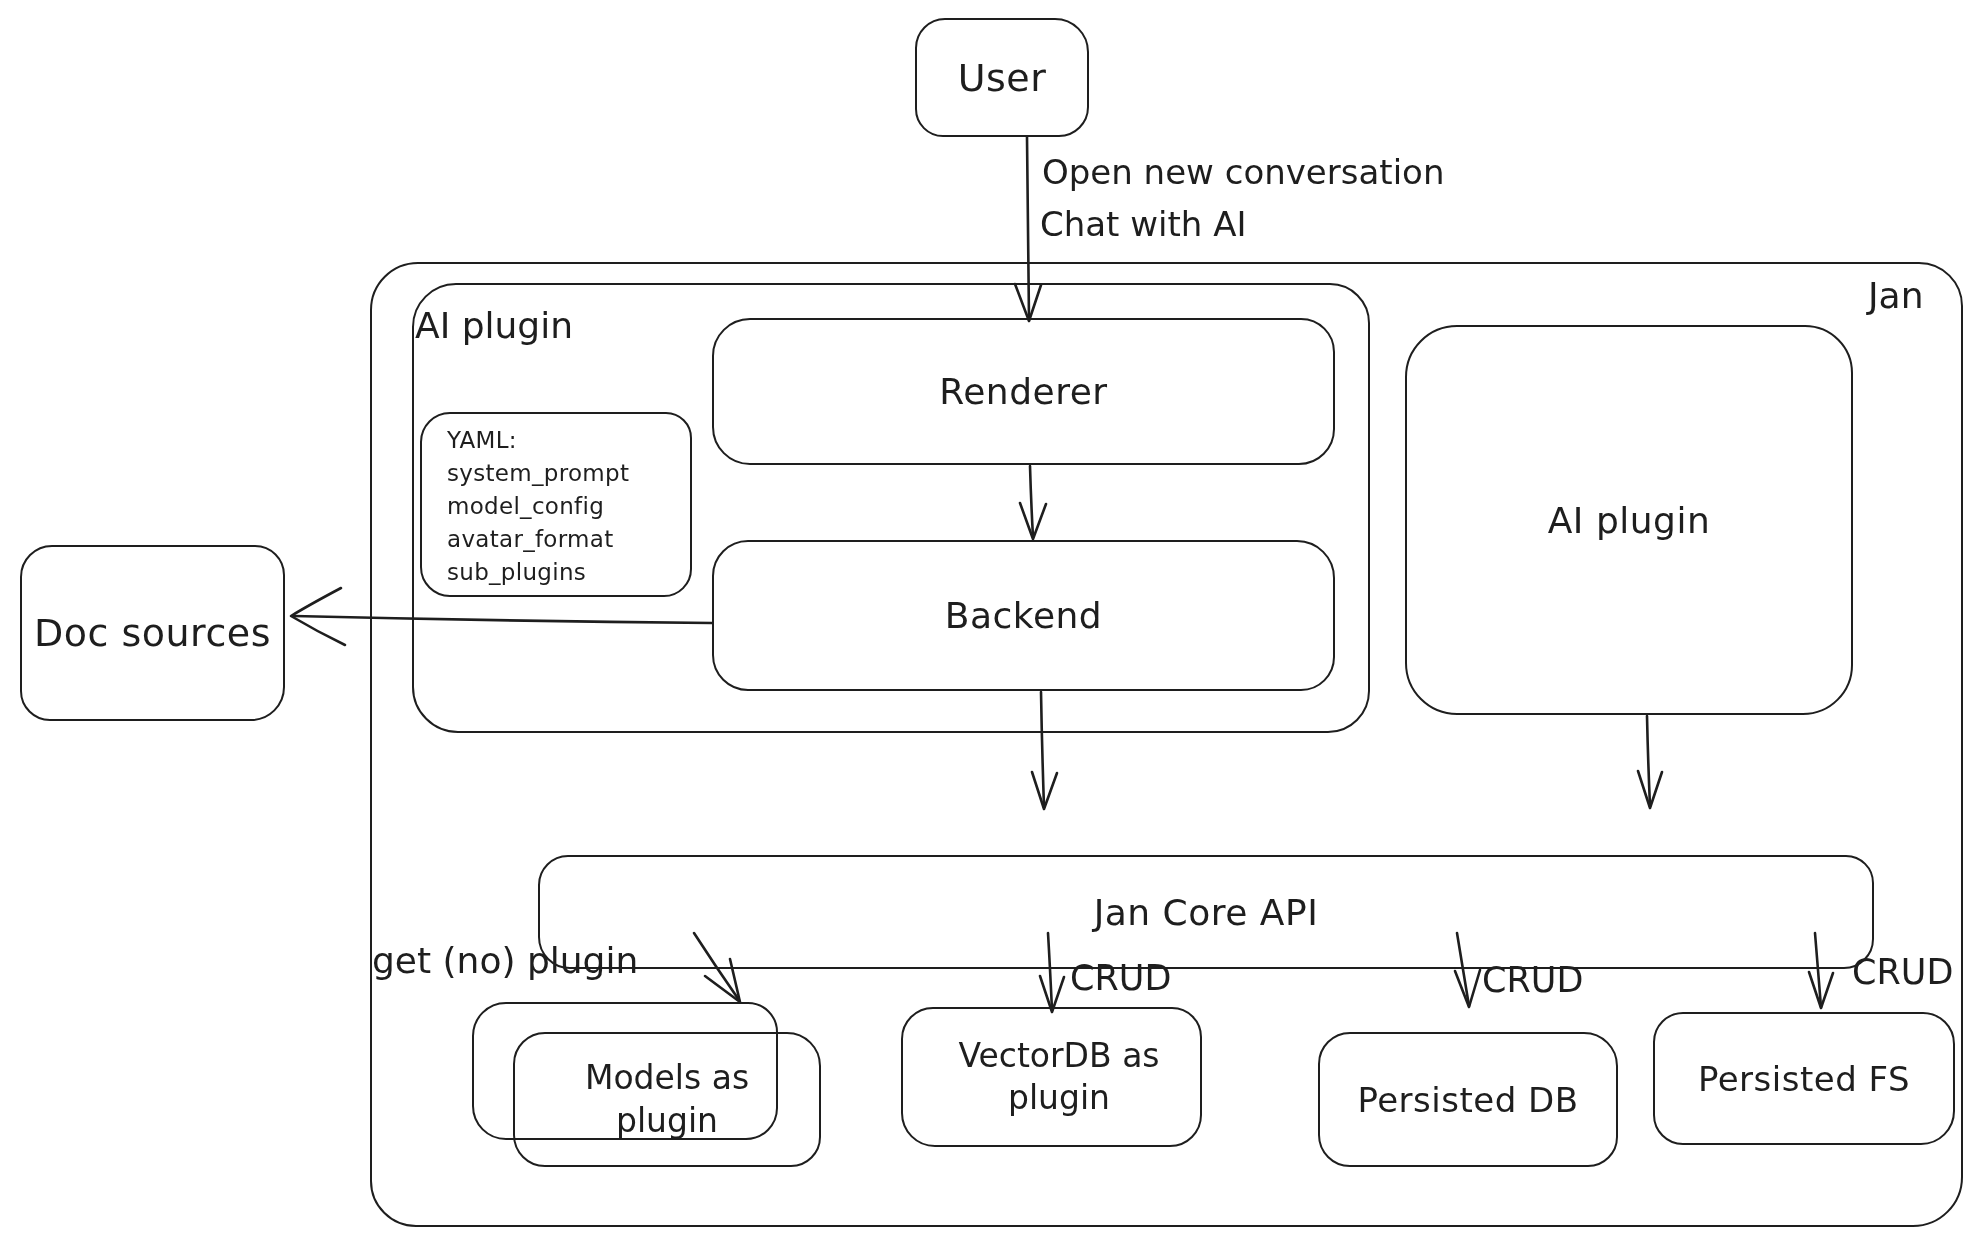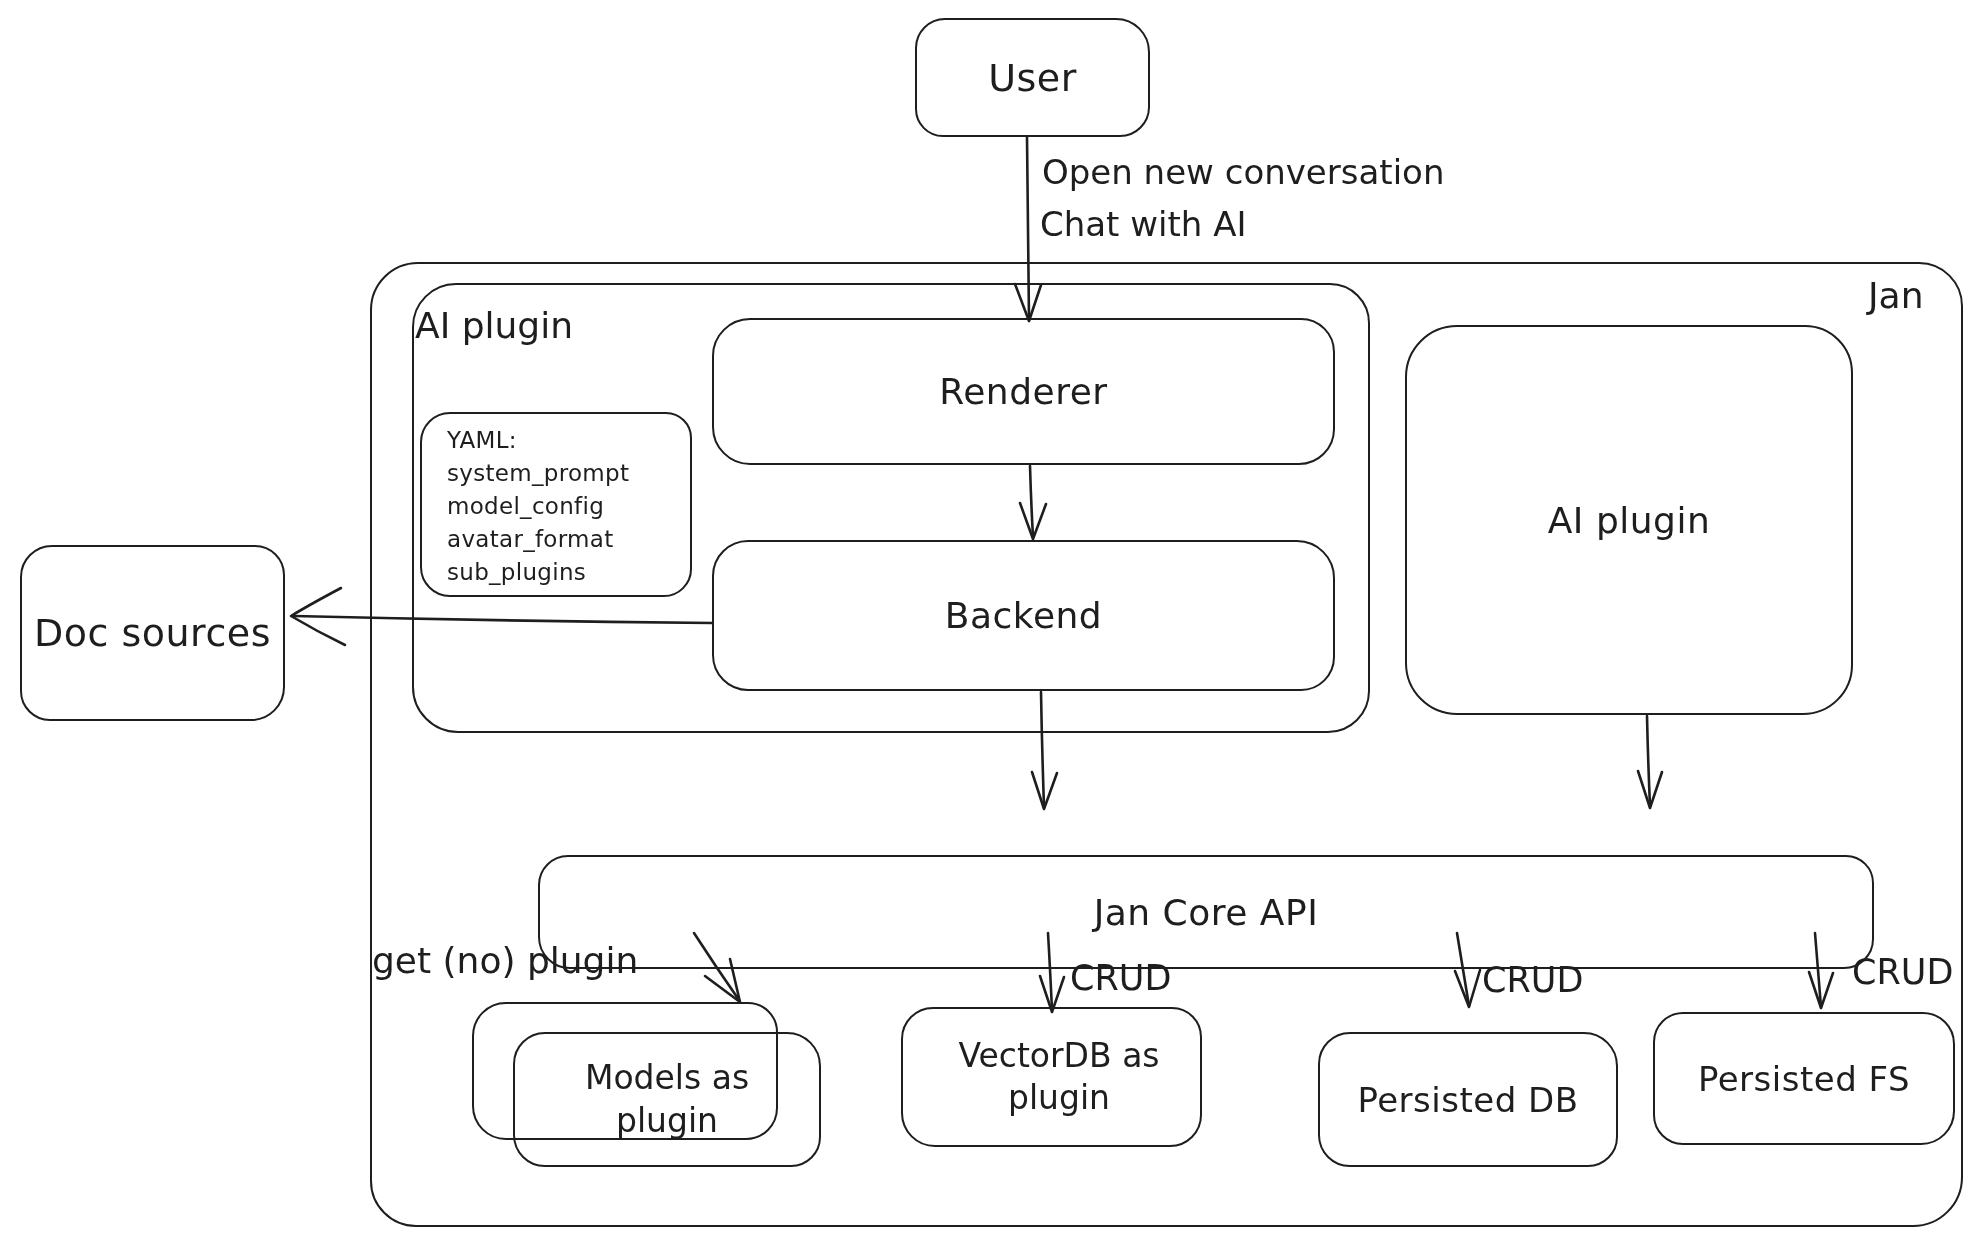--- a/index.html
+++ b/index.html
@@ -56,21 +56,21 @@
     <g>
       <path d="M1457,933 Q1463,969 1469,1006"></path>
       <path d="M1455,971 L1469,1007 L1480,970"></path>
     </g>
     <g>
       <path d="M1815,933 Q1818,969 1821,1007"></path>
       <path d="M1809,972 L1821,1008 L1833,973"></path>
     </g>
   </svg>
 
-  <div class="box node-text" style="left:915px;top:18px;width:235px;height:119px;border-radius:30px 34px 30px 28px;font-size:38px;">
+  <div class="box node-text" style="left:915px;top:18px;width:174px;height:119px;border-radius:30px 34px 30px 28px;font-size:38px;">
     <span>User</span>
   </div>
 
   <div class="label" style="left:1042px;top:152px;font-size:34px;">Open new conversation</div>
   <div class="label" style="left:1040px;top:204px;font-size:34px;">Chat with AI</div>
 
   <div class="box" style="left:370px;top:262px;width:1593px;height:965px;border-radius:48px 44px 50px 46px;">
   </div>
   <div class="label corner-label" style="left:1868px;top:275px;">Jan</div>
 

